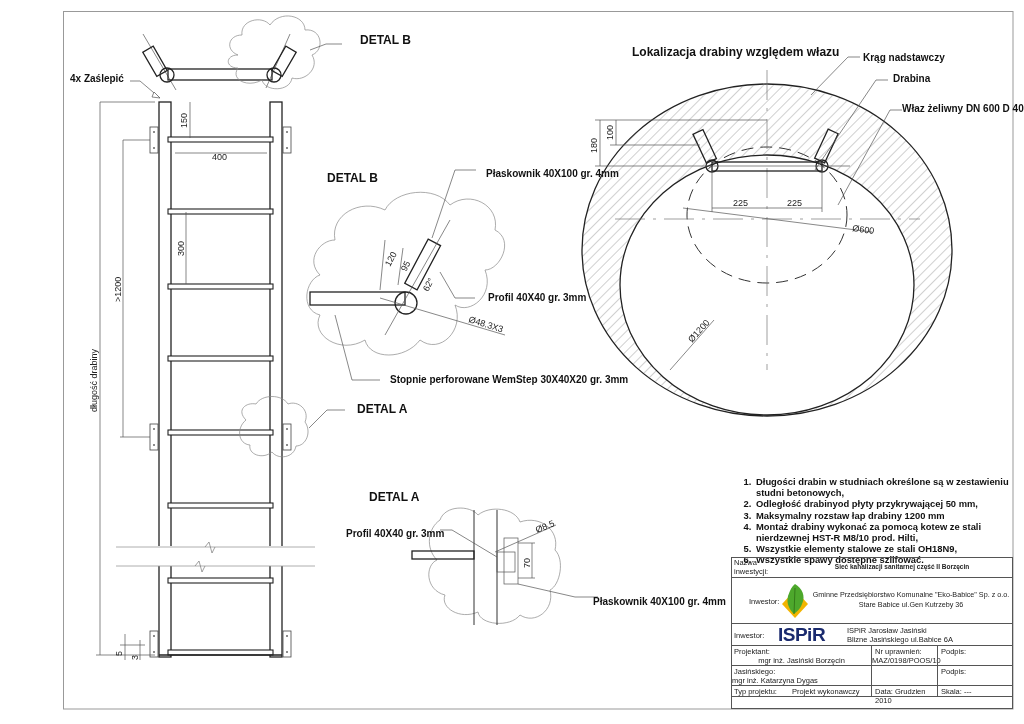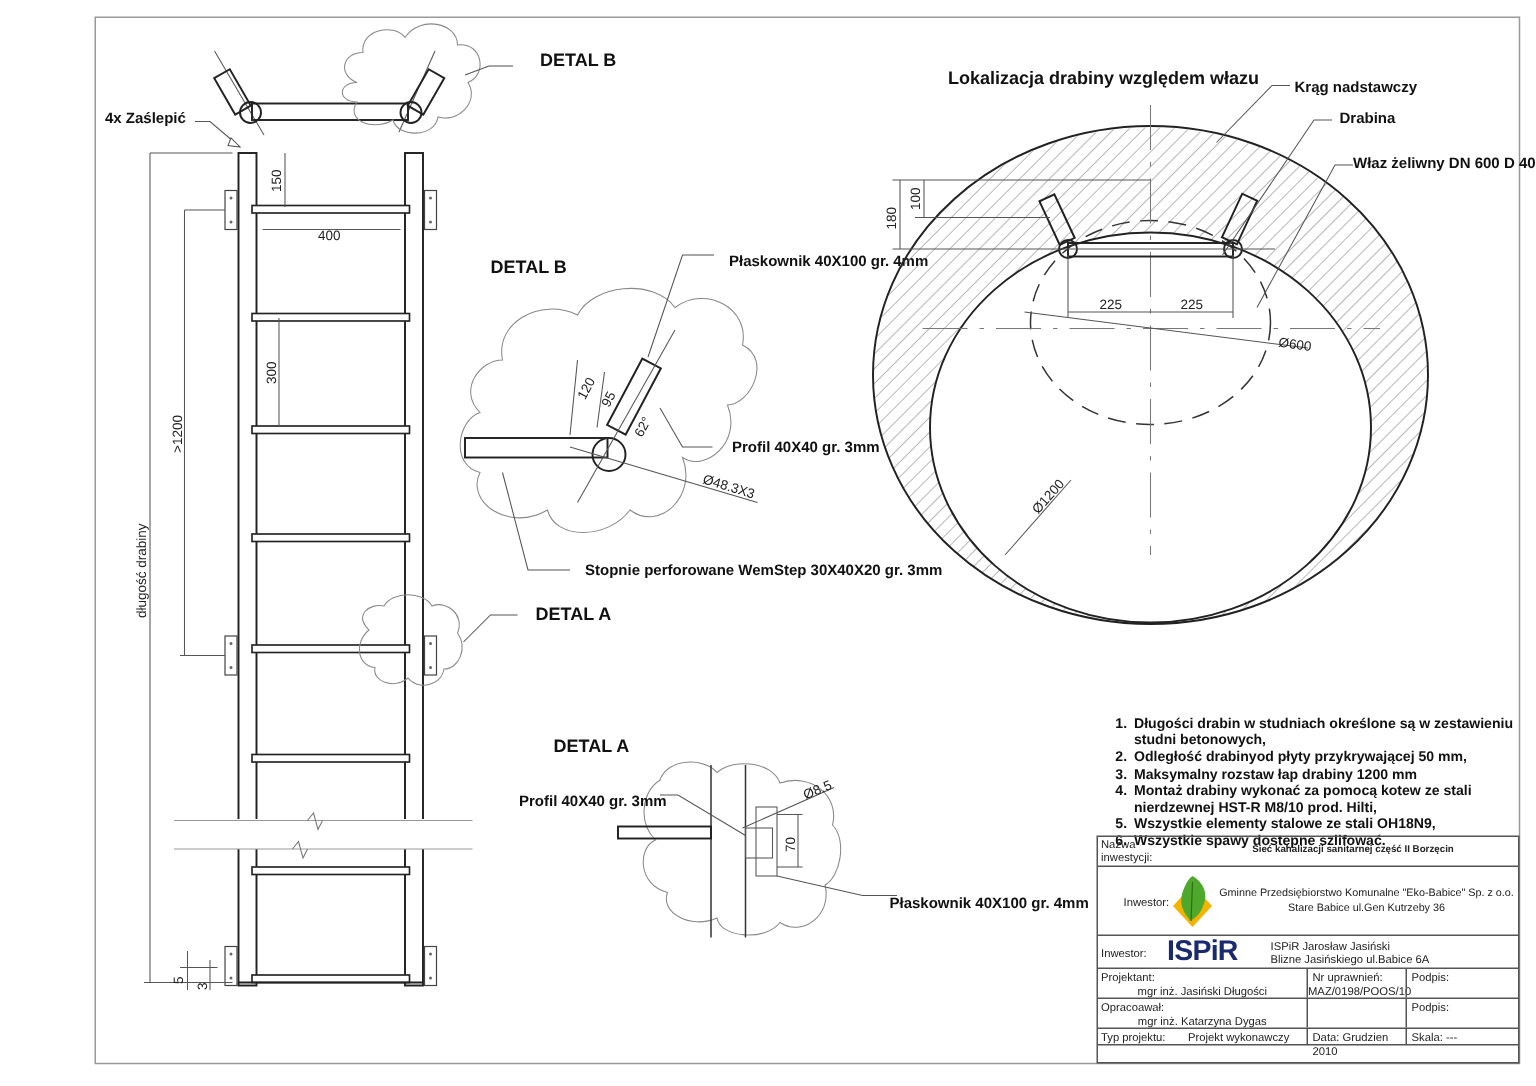--- a/index.html
+++ b/index.html
@@ -255,32 +255,32 @@
   <div class="row" style="top:66px;height:22px;">
     <div style="position:absolute;left:2px;top:7px;">Inwestor:</div>
     <div class="logo-ispir" style="position:absolute;left:46px;top:0px;">ISPiR</div>
     <div style="position:absolute;left:115px;top:2px;line-height:9px;">
       <div>ISPiR Jarosław Jasiński</div>
       <div>Blizne Jasińskiego ul.Babice 6A</div>
     </div>
   </div>
   <div class="row" style="top:88px;height:20px;">
     <div style="position:absolute;left:2px;top:1px;">Projektant:</div>
-    <div style="position:absolute;left:0;width:139px;top:10px;text-align:center;">mgr inż. Jasiński Długości</div>
+    <div style="position:absolute;left:0;width:139px;top:10px;text-align:center;">mgr inż. Jasiński Borzęcin</div>
     <div class="cell vline" style="left:139px;width:66px;">
       <div style="position:absolute;left:3px;top:1px;text-align:center;">Nr uprawnień:</div>
       <div style="position:absolute;left:0;right:0;top:10px;text-align:center;">MAZ/0198/POOS/10</div>
     </div>
     <div class="cell vline" style="left:205px;right:0;">
       <div style="position:absolute;left:3px;top:1px;">Podpis:</div>
     </div>
   </div>
   <div class="row" style="top:108px;height:20px;">
-    <div style="position:absolute;left:2px;top:1px;">Opracoawał:</div>
-    <div style="position:absolute;left:0;width:139px;top:10px;text-align:center;">mgr inż. Katarzyna Dygas</div>
+    <div style="position:absolute;left:2px;top:1px;">Jasińskiego:</div>
+    <div style="position:absolute;left:0;width:139px;top:10px;">mgr inż. Katarzyna Dygas</div>
     <div class="cell vline" style="left:139px;width:66px;"></div>
     <div class="cell vline" style="left:205px;right:0;">
       <div style="position:absolute;left:3px;top:1px;">Podpis:</div>
     </div>
   </div>
   <div class="row" style="top:128px;height:11px;">
     <div style="position:absolute;left:2px;top:1px;">Typ projektu:</div>
     <div style="position:absolute;left:60px;top:1px;">Projekt wykonawczy</div>
     <div class="cell vline" style="left:139px;width:66px;padding-left:20px;">
       <div style="position:absolute;left:3px;top:1px;">Data: Grudzien 2010</div>

